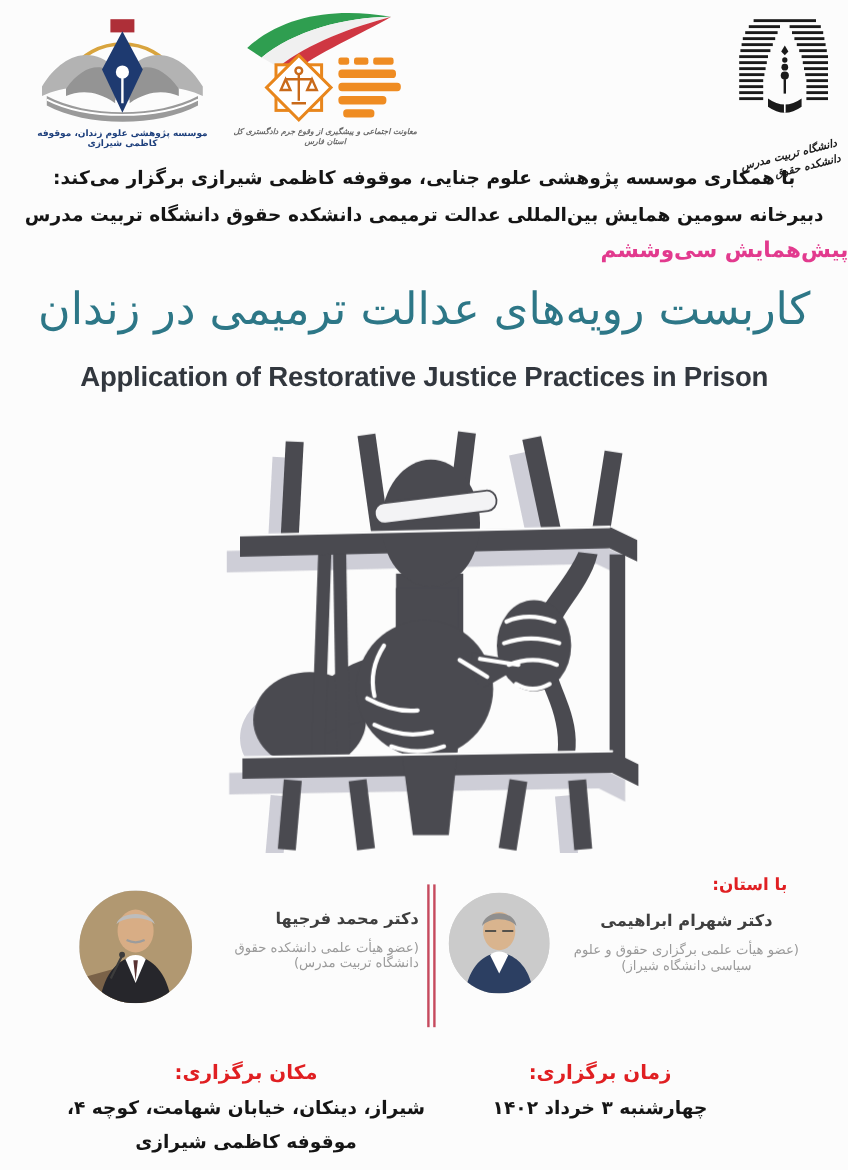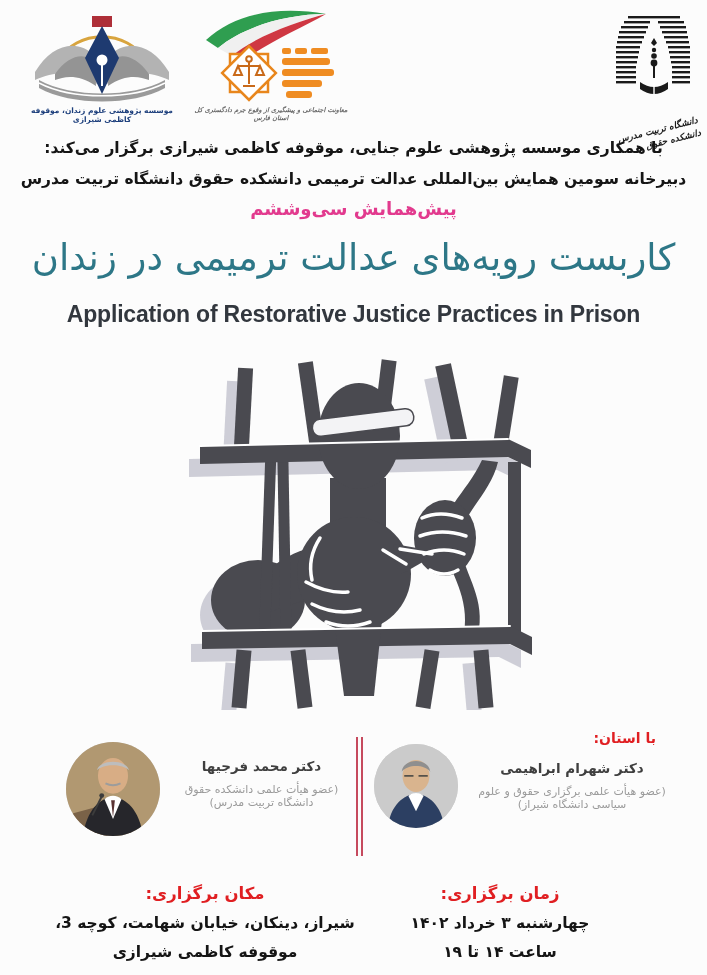--- a/index.html
+++ b/index.html
@@ -16,21 +16,21 @@
   
   .logo-caption{font-weight:bold; text-align:center; direction:rtl;}
   .cap-left{color:#1d3f7c; font-size:7.5px; width:160px;}
   .cap-center{color:#6b6b6b; font-size:6.5px; width:156px; font-style:italic;}
   .cap-right{color:#1c1c1c; font-size:9px; transform:rotate(-14deg); transform-origin:right top;
     text-align:right; width:110px; line-height:13px; font-style:italic;}
 
   
   .intro{top:133px; left:0; width:100%; text-align:center; direction:rtl;
     font-weight:bold; color:var(--ink); font-size:15.5px; line-height:31px;}
-  .badge{top:198px; left:0; width:100%; text-align:center; direction:rtl;
+  .badge{top:198px; left:0; width:100%; text-align:right; direction:rtl;
     color:var(--pink); font-weight:bold; font-size:18px;}
   .title-fa{top:230px; left:0; width:100%; text-align:center; direction:rtl;
     color:var(--teal); font-weight:normal; font-size:37px; line-height:56px;}
   .title-en{top:301px; left:0; width:100%; text-align:center;
     color:var(--en); font-weight:600; font-size:23px; letter-spacing:-0.2px;
     font-family:"Liberation Sans","DejaVu Sans",sans-serif;}
 
   
   .speakers-heading{top:730px; right:51px; color:var(--red); font-weight:bold;
     font-size:14px; direction:rtl;}
@@ -254,31 +254,30 @@
         <path d="M18,100 C22,72 36,60 50,58 C64,60 78,72 82,100 Z" fill="#26262b"></path>
         <path d="M41,61 L50,82 L59,61 C55,56 45,56 41,61 Z" fill="#fff"></path>
         <path d="M48,62 L50,80 L52,62 Z" fill="#5a3333"></path>
         <ellipse cx="50" cy="36" rx="16" ry="19" fill="#d8ad85"></ellipse>
         <path d="M33,30 C36,18 64,18 67,30 C60,23 40,23 33,30 Z" fill="#bdbdbd"></path>
         <path d="M42,44 Q50,48 58,44" stroke="#9c9c9c" stroke-width="2" fill="none"></path>
         <path d="M28,78 L38,58" stroke="#3c3c3c" stroke-width="2"></path>
         <circle cx="38" cy="57" r="2.6" fill="#3c3c3c"></circle>
       </svg>
     </div>
-    <div class="spk-text" style="width:175px;">
+    <div class="spk-text" style="width:175px;text-align:right;">
       <div class="spk-name">دکتر محمد فرجیها</div>
       <div class="spk-aff">(عضو هیأت علمی دانشکده حقوق دانشگاه تربیت مدرس)</div>
     </div>
   </div>
 
   <div class="abs foot-col" style="left:370px; top:884px; width:260px;">
     <div class="foot-label">زمان برگزاری:</div>
     <div class="foot-line">چهارشنبه ۳ خرداد ۱۴۰۲</div>
-    <div class="foot-line">ساعت ۱۴ تا ۱۹</div>
   </div>
 
   <div class="abs foot-col" style="left:55px; top:884px; width:300px;">
     <div class="foot-label">مکان برگزاری:</div>
-    <div class="foot-line">شیراز، دینکان، خیابان شهامت، کوچه 3،</div>
+    <div class="foot-line">شیراز، دینکان، خیابان شهامت، کوچه ۴،</div>
     <div class="foot-line">موقوفه کاظمی شیرازی</div>
   </div>
 
 </div>
 
 </body></html>

